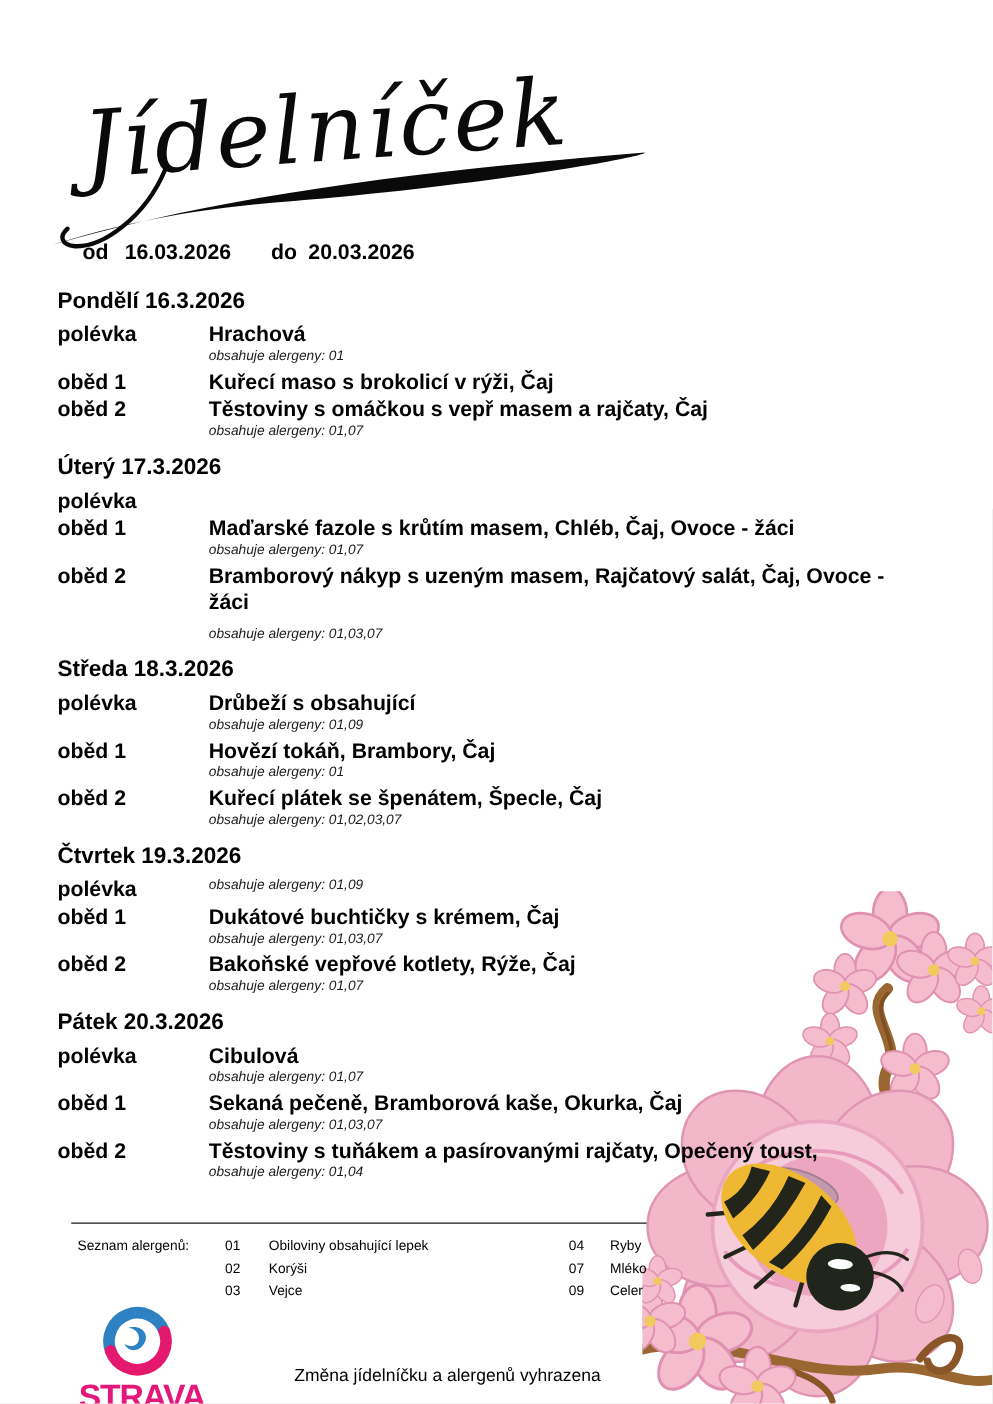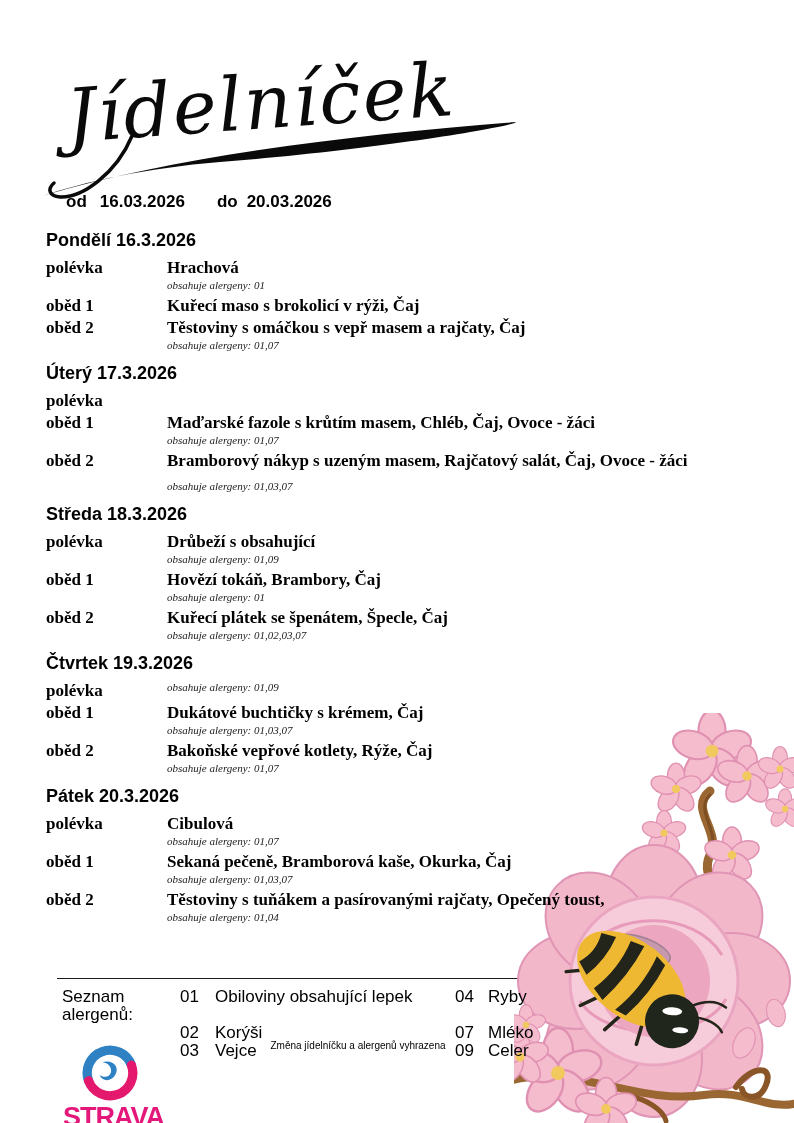--- a/index.html
+++ b/index.html
@@ -11,31 +11,31 @@
   .title-wrap svg{display:block;}
   .date-range{position:absolute;top:192px;left:66px;font-size:17px;font-weight:bold;z-index:3;white-space:nowrap;}
   .date-range .w1{margin-right:13px}
   .date-range .w2{margin-right:32px}
   .date-range .w3{margin-right:9px}
 
   
   .menu{position:absolute;top:230px;left:46px;width:676px;z-index:3;}
   .day h2{font-size:18px;line-height:21px;font-weight:bold;margin:9px 0 6px;}
   .day:first-child h2{margin-top:0;}
-  .row{display:grid;grid-template-columns:121px 1fr;margin-bottom:1px;font-family:Liberation Serif, serif;}
+  .row{display:grid;grid-template-columns:121px 1fr;margin-bottom:1px;}
   .row-label,.dish{font-size:17px;font-weight:bold;line-height:21px;}
   .allergens{font-size:11px;font-style:italic;line-height:12px;margin:1px 0 3px;color:#1a1a1a;}
   .allergens:empty{display:none;}
   .allergens.gapped{margin-top:9px;}
 
   
   .rule{position:absolute;left:57px;top:978px;width:681px;border-top:1.6px solid #1a1a1a;z-index:1;}
   .legend{position:absolute;left:62px;top:988px;z-index:3;display:grid;
-          grid-template-columns:118px 35px 240px 33px auto;font-size:17px;line-height:18px;}
-  .note{position:absolute;left:62px;top:1040px;width:592px;text-align:center;font-size:10px;z-index:3;}
+          grid-template-columns:118px 35px 240px 33px auto;font-size:11px;line-height:18px;}
+  .note{position:absolute;left:62px;top:1092px;width:592px;text-align:center;font-size:14px;z-index:3;}
   .logo{position:absolute;left:56px;top:1044px;display:flex;align-items:center;z-index:3;flex-direction:column;}
   .logo svg{display:block;}
   .logo-text{font-size:27px;font-weight:bold;color:#e4187b;letter-spacing:-1px;margin-left:7px;}
   .logo-tld{font-size:15px;font-weight:bold;color:#35a8e0;align-self:flex-end;padding-bottom:4px;margin-left:32px;}
 
   
   .artwork{position:absolute;right:0;top:713px;width:280px;height:410px;z-index:2;pointer-events:none;}
 </style>
 </head>
 <body>

